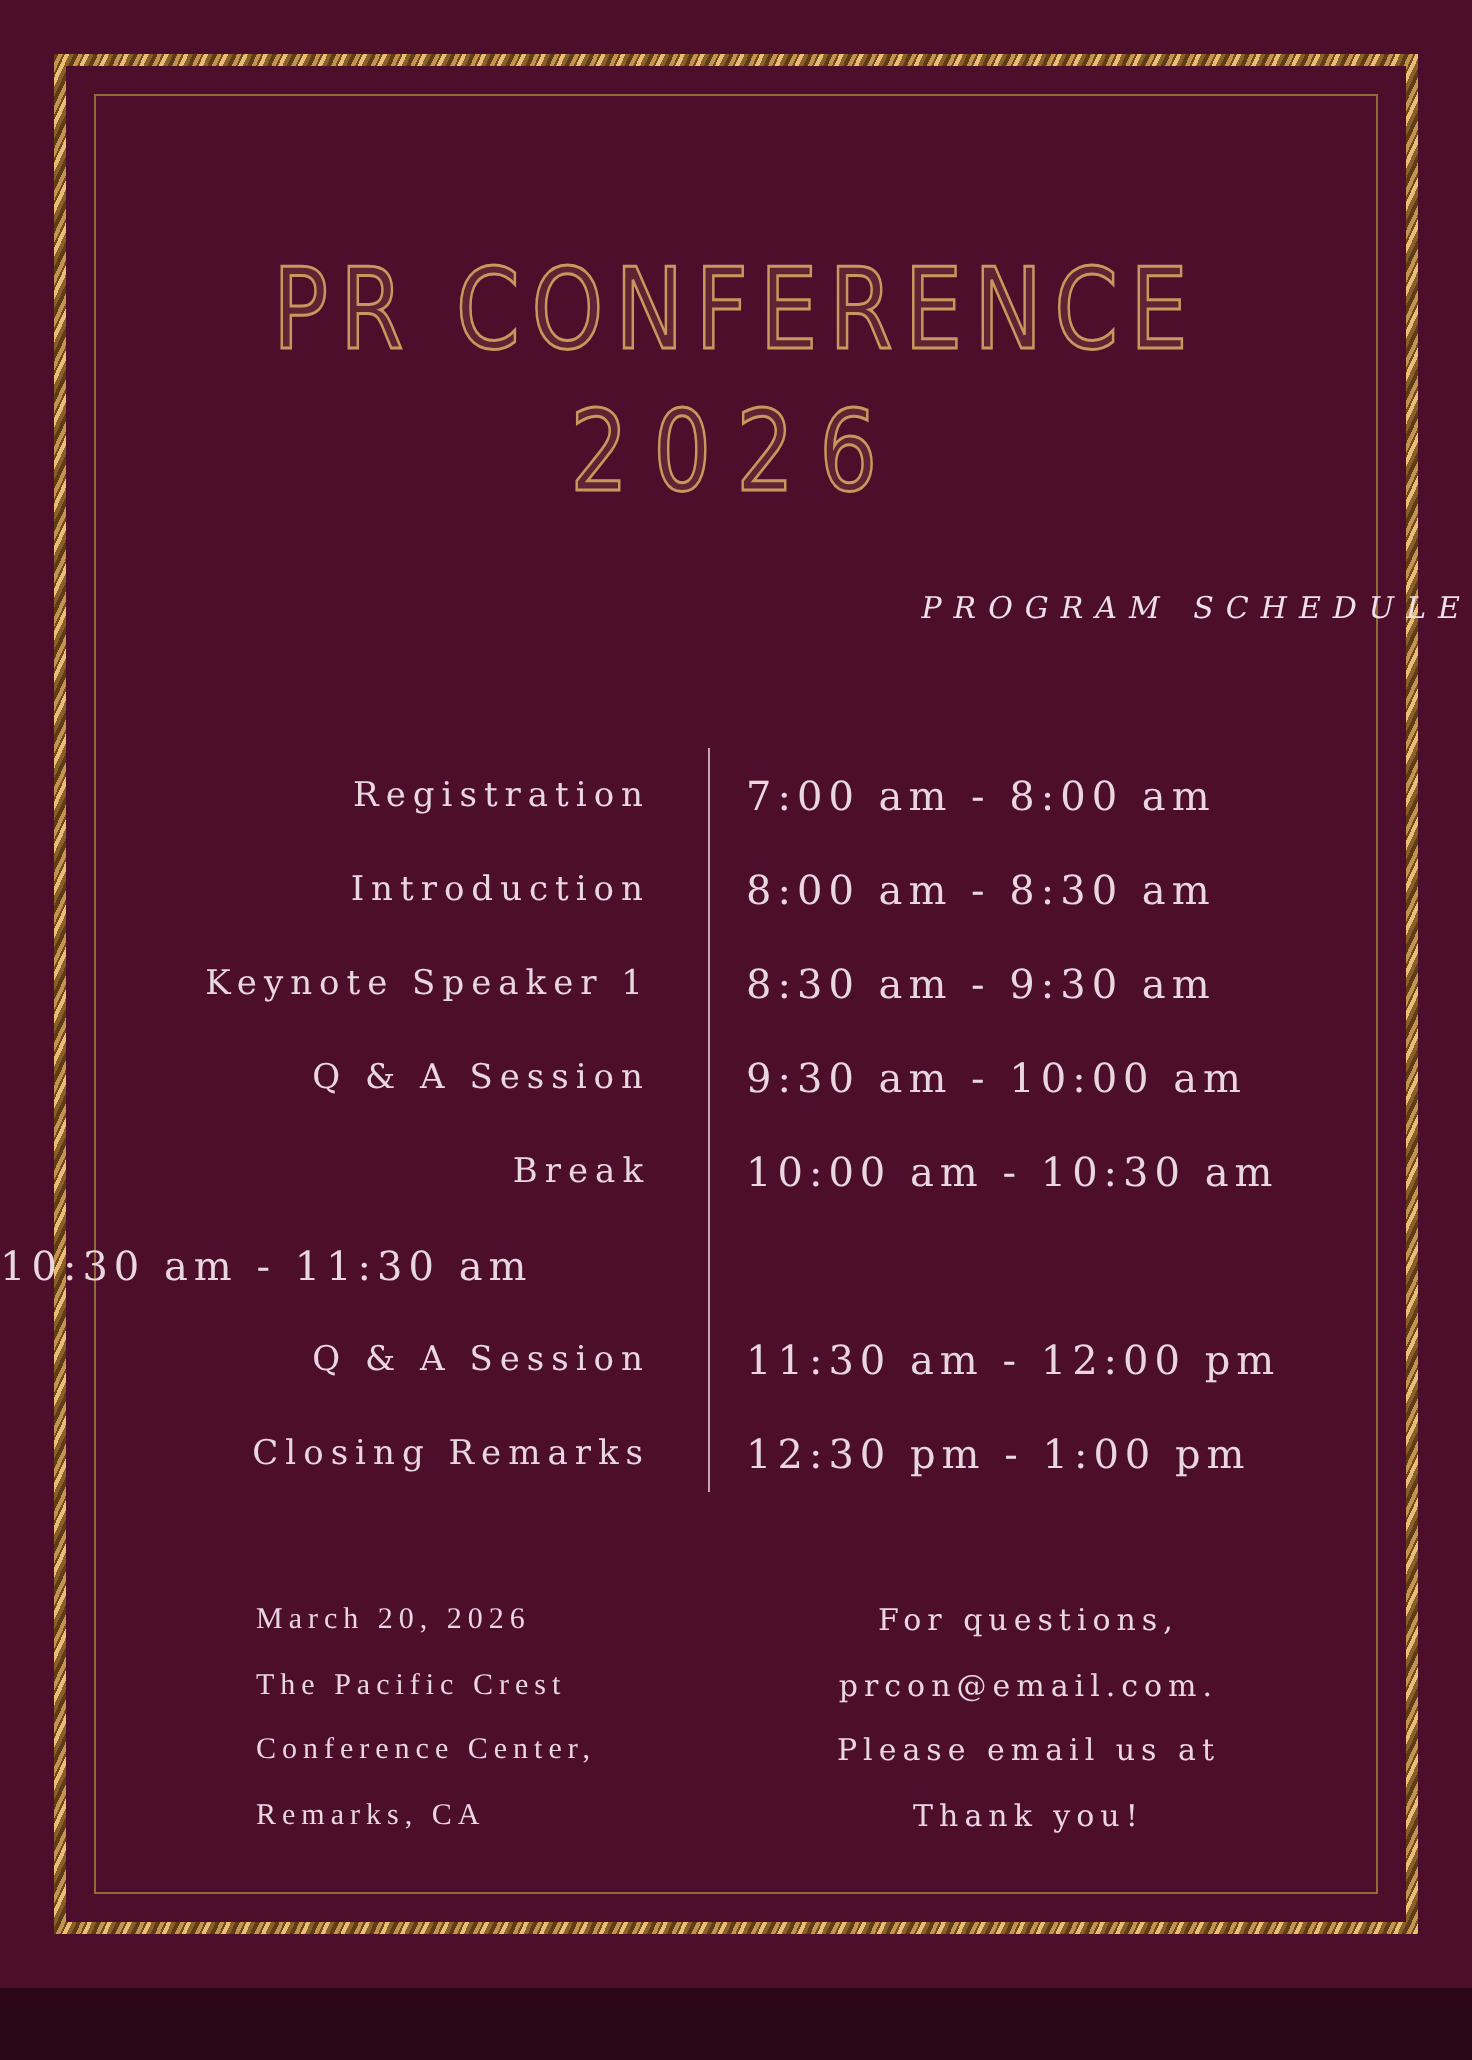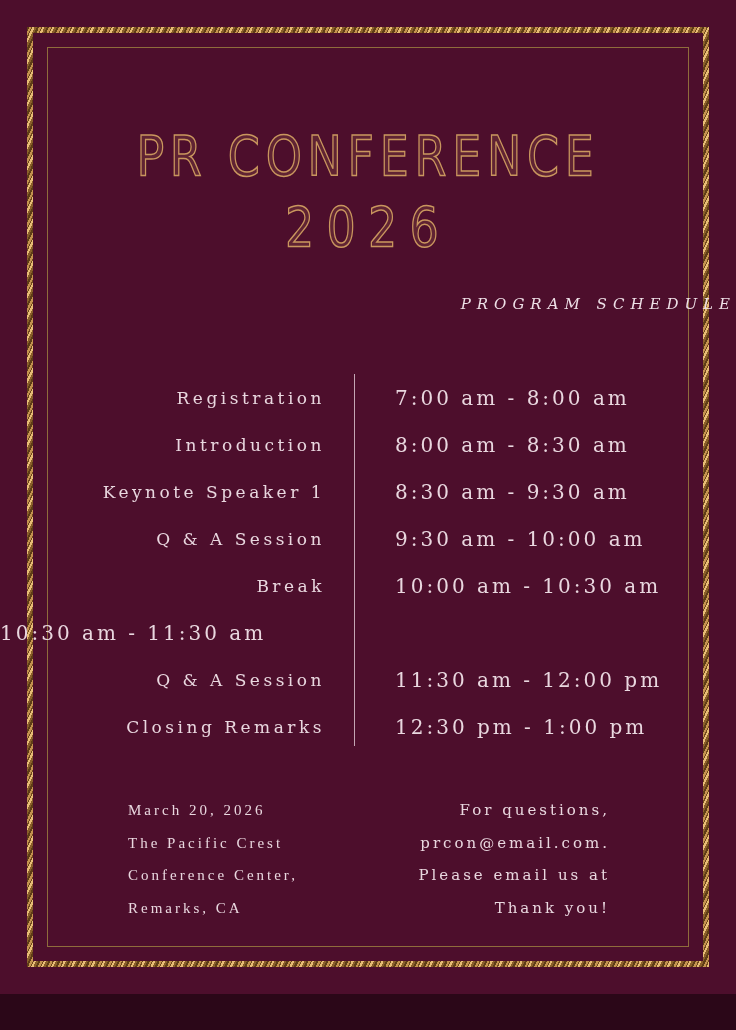--- a/index.html
+++ b/index.html
@@ -100,21 +100,21 @@
     position: absolute;
     left: 354px;
     top: 0;
     width: 1px;
     height: 372px;
     background: rgba(236, 217, 226, 0.75);
   }
   .schedule-row {
     display: grid;
     grid-template-columns: 325px 1fr;
-    column-gap: 70px;
+    column-gap: 48px;
     height: 47px;
     align-items: center;
   }
   .session-name {
     text-align: right;
     font-size: 17px;
     letter-spacing: 3.5px;
     color: #e9d7df;
     white-space: nowrap;
   }
@@ -131,21 +131,21 @@
     position: absolute;
     top: 794px;
     left: 128px;
     text-align: left;
     font-family: Liberation Serif, serif;
   }
   .footer-right {
     position: absolute;
     top: 794px;
     right: 126px;
-    text-align: right;
+    text-align: center;
   }
   .footer-line {
     font-size: 15px;
     letter-spacing: 3px;
     line-height: 32.5px;
     color: #e9d7df;
     white-space: nowrap;
   }
 </style>
 </head>

